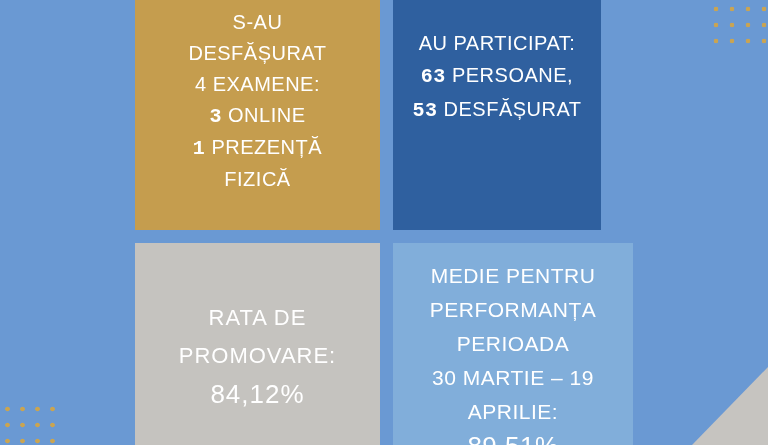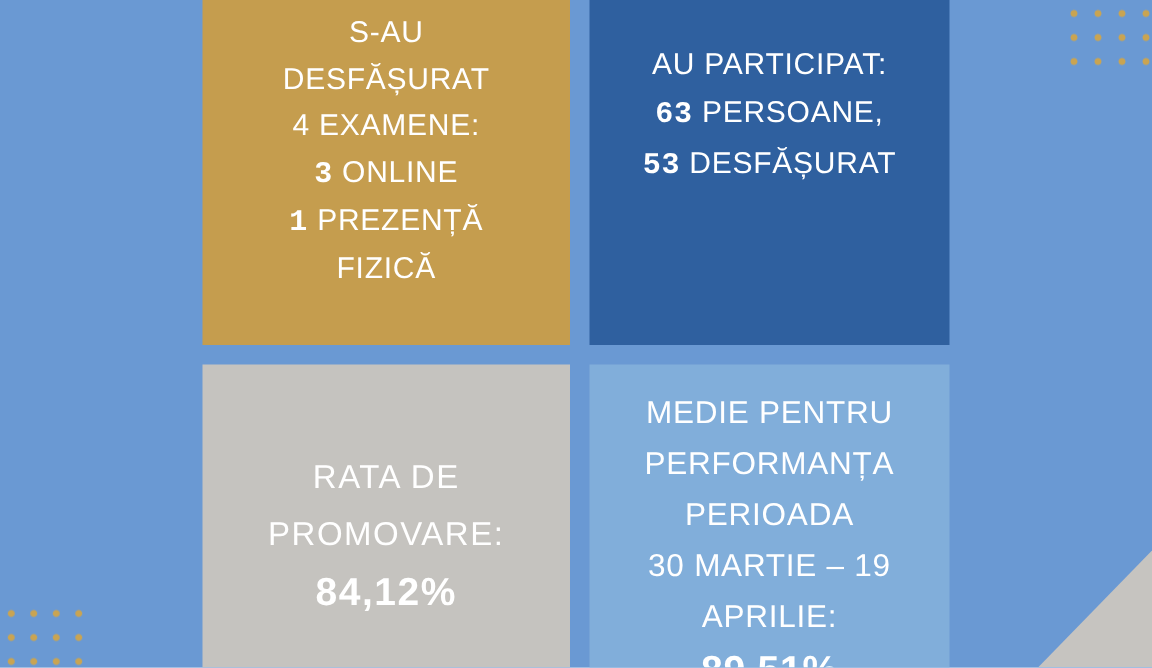--- a/index.html
+++ b/index.html
@@ -26,37 +26,37 @@
     text-align:center;
     box-sizing:border-box;
     letter-spacing:0.5px;
   }
   .tile-gold{
     left:135px;top:0;width:245px;height:230px;
     background:var(--gold);
     font-size:20px;line-height:31px;padding-top:7px;
   }
   .tile-darkblue{
-    left:393px;top:0;width:240px;height:230px;
+    left:393px;top:0;width:208px;height:230px;
     background:var(--darkblue);
     font-size:20px;line-height:32px;padding-top:27px;
   }
   .tile-gray{
     left:135px;top:243px;width:245px;height:270px;
     background:var(--gray);
     font-size:22px;line-height:38px;padding-top:56px;
     letter-spacing:1px;
   }
   .tile-lightblue{
     left:393px;top:243px;width:240px;height:270px;
     background:var(--lightblue);
     font-size:21px;line-height:34px;padding-top:16px;
   }
   .b{font-weight:bold;font-family:Liberation Mono, monospace;}
-  .value{font-weight:bold;font-size:26px;}
+  .value{font-weight:normal;font-size:26px;}
   .dots{
     position:absolute;
     background-image:radial-gradient(circle, var(--dot) 2px, rgba(0,0,0,0) 2.6px);
   }
   .dots-tr{left:708px;top:1px;width:60px;height:48px;background-size:16px 16px;}
   .dots-bl{left:0;top:401px;width:60px;height:48px;background-size:15px 16px;}
   .triangle{
     position:absolute;
     right:0;bottom:0;width:76px;height:78px;
     background:var(--tri);

